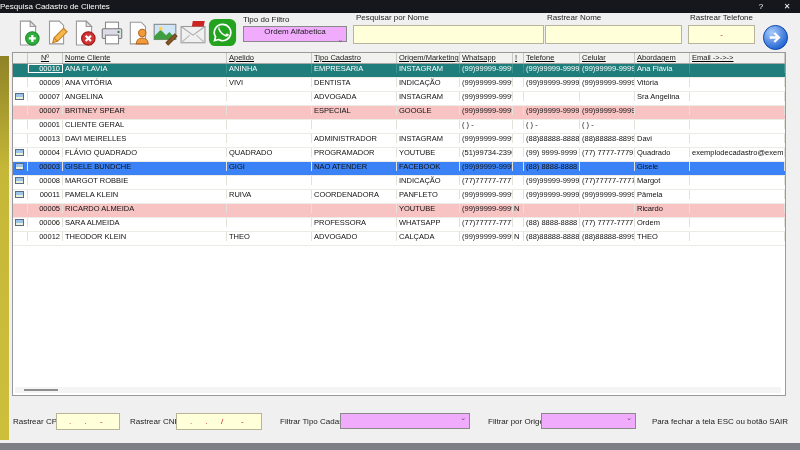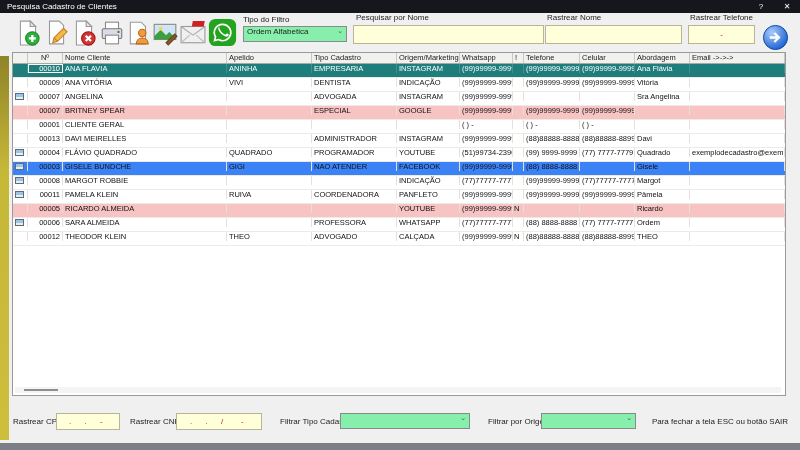--- a/index.html
+++ b/index.html
@@ -2,42 +2,42 @@
 <html><head>
 <meta charset="utf-8">
 <style>
   * { box-sizing: border-box; margin: 0; padding: 0; }
   html,body { width:800px; height:450px; overflow:hidden; }
   body { font-family:"Liberation Sans", sans-serif; background:#83838b; position:relative; }
   .window { position:absolute; left:0; top:0; width:800px; height:443px; background:#f0f0f0; }
 
   
   .titlebar { position:absolute; top:0; left:0; width:100%; height:13px; background:#16161d; color:#fff;
-              display:flex; align-items:center; font-size:8px; padding-left:7px; }
+              display:flex; align-items:center; font-size:8px; padding-left:0; }
   .titlebar .spacer { flex:1; }
   .tb-btn { width:26px; height:13px; display:flex; align-items:center; justify-content:center;
             color:#fff; font-size:8px; cursor:default; }
 
   
   .toolbar { position:absolute; top:13px; left:0; width:100%; height:39px; }
   .icon-btn { position:absolute; top:6px; width:28px; height:28px; border:none; background:transparent; padding:1px; }
   .icon-btn svg { width:100%; height:100%; display:block; }
   .lbl { position:absolute; font-size:8px; color:#222; white-space:nowrap; }
   .field { position:absolute; background:#ffffd9; border:1px solid #b8b49a; font-size:8px; padding:0 3px;
            font-family:"Liberation Sans",sans-serif; }
-  .combo { position:absolute; background:#86efac; border:1px solid #8a8a8a; font-size:8px; color:#222;
-           display:flex; align-items:flex-start; padding:0 3px; }
+  .combo { position:absolute; background:#f0abfc; border:1px solid #8a8a8a; font-size:8px; color:#222;
+           display:flex; align-items:center; padding:0 3px;flex-direction:column; }
   .combo .caret { margin-left:auto; font-size:7px; color:#555; }
   .go-btn { position:absolute; width:27px; height:27px; border:none; background:transparent; padding:0; }
 
   
   .grid { position:absolute; left:12px; top:52px; width:774px; height:344px; background:#fff;
           border:1px solid #9a9a9a; overflow:hidden; }
   .grid-row { display:grid; grid-template-columns:15px 35px 164px 85px 85px 63px 53px 11px 56px 55px 55px 1fr; }
-  .grid-head { background:#f1f1ee; border-bottom:1px solid #a8a8a8; height:11px; }
+  .grid-head { background:#f1f1ee; border-bottom:1px solid #a8a8a8; height:11px;text-decoration:underline; }
   .grid-head .cell { font-size:7.5px; line-height:10px; height:10px; color:#222; border-right:1px solid #c9c9c4; }
   .cell { font-size:7.5px; line-height:9.6px; height:9.6px; padding:0 2px; white-space:nowrap; overflow:hidden;
           border-right:1px solid #e3e1da; color:#111; }
   .data-row { border-bottom:1px solid #ecebe5; height:14px; background:#fff; }
   .data-row .cell { height:9.1px; line-height:9.1px; }
   .data-row.selected { background:#1f7d7b; }
   .data-row.selected .cell { color:#fff; border-right-color:#3a938f; }
   .data-row.selected .cell[data-field="num"] { outline:1px solid #fff; outline-offset:-1px; }
   .data-row.pink { background:#f7c3c3; }
   .data-row.yellow { background:#3b82f6; }

